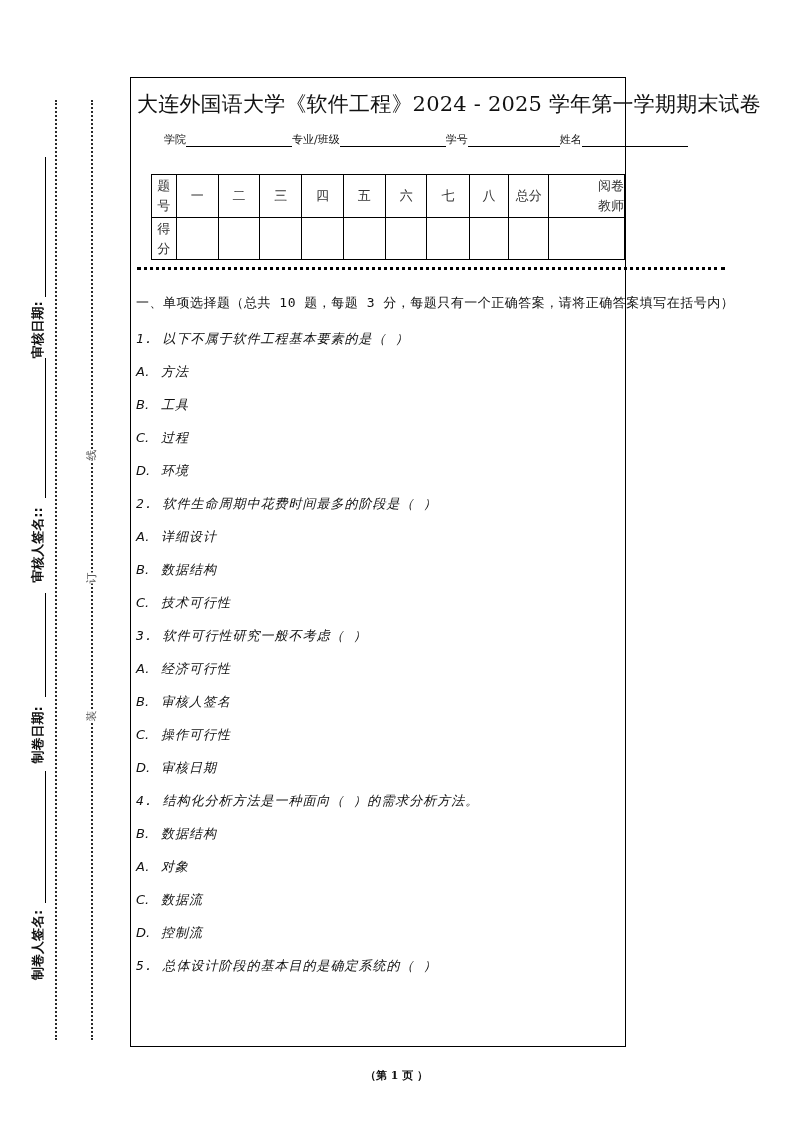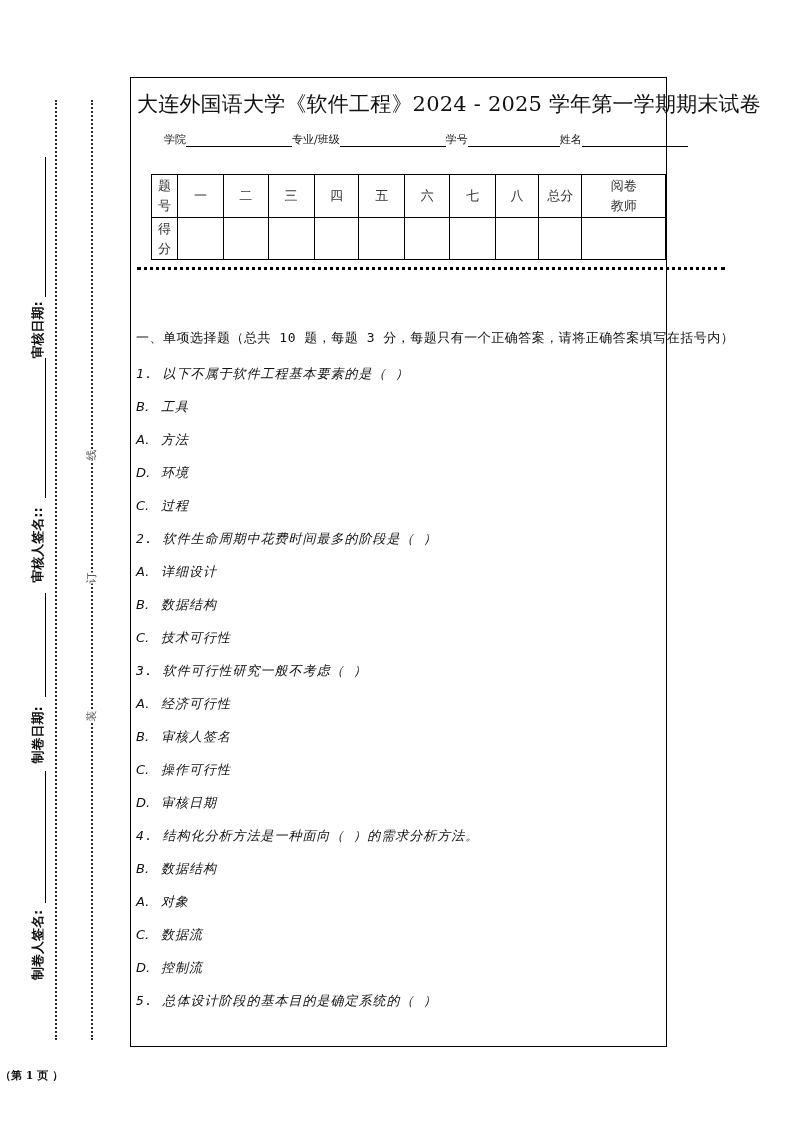--- a/index.html
+++ b/index.html
@@ -9,21 +9,21 @@
   
   .dotline { position:absolute; width:0; border-left:2px dotted #2a2a2a; }
   .margin-label { position:absolute; transform:rotate(-90deg); transform-origin:center center;
                   font-family:"DejaVu Sans", sans-serif; font-weight:bold; font-size:13px;
                   white-space:nowrap; color:#111; }
   .margin-uline { position:absolute; left:45px; width:0; border-left:1px solid #000; }
   .bind-char { position:absolute; left:86px; font-size:11px; color:#555; background:#fff;
                transform:rotate(-90deg); line-height:12px; padding:2px 0; }
 
   
-  .frame { position:absolute; left:130px; top:77px; width:537px; height:970px;
+  .frame { position:absolute; left:130px; top:77px; width:496px; height:970px;
            border:1.5px solid #000; box-sizing:border-box; }
 
   .title { position:absolute; left:6px; top:12px; width:604px; font-size:21px;
            white-space:nowrap; letter-spacing:0.2px; }
 
   .info-row { position:absolute; left:33px; top:54px; font-size:11px; display:flex;
               align-items:flex-end; white-space:nowrap; }
   .info-row .lbl { font-size:11px; }
   .info-row .blank { display:inline-block; border-bottom:1px solid #000; height:12px; }
 
@@ -32,25 +32,25 @@
   table.score td { border:1px solid #000; text-align:center; padding:0; }
   table.score tr.r1 td { height:42px; }
   table.score tr.r2 td { height:41px; }
   .vtext { display:block; line-height:20px; }
 
   .sep-dots { position:absolute; left:6px; top:189px; width:588px; height:0;
               border-top:3px dotted #000; }
 
   .content { position:absolute; left:5px; top:214px; width:600px;
              font-family:"DejaVu Sans Mono", monospace; font-size:13px; }
-  .section-head { line-height:22px; letter-spacing:0.5px;margin-top:35px; }
+  .section-head { line-height:22px; letter-spacing:0.5px; }
   .q-line { height:33px; line-height:33px; white-space:nowrap; letter-spacing:1px;font-style:italic; }
   .q-line .lab { font-family:"DejaVu Sans", sans-serif; display:inline-block; width:25px; letter-spacing:0; }
 
-  .footer { position:absolute; left:0; width:793px; top:1068px; text-align:left;
+  .footer { position:absolute; left:0; width:793px; top:1068px; text-align:center;
             font-size:11px; font-weight:bold; }
 </style>
 </head>
 <body>
 
 <div class="dotline" style="left:55px; top:100px; height:940px;"></div>
 <div class="dotline" style="left:91px; top:100px; height:940px;"></div>
 
 <span class="bind-char" style="top:447px;">线</span>
 <span class="bind-char" style="top:570px;">订</span>
@@ -90,21 +90,21 @@
       </td>
       <td style="width:50px;">一</td>
       <td style="width:49px;">二</td>
       <td style="width:50px;">三</td>
       <td style="width:49px;">四</td>
       <td style="width:50px;">五</td>
       <td style="width:49px;">六</td>
       <td style="width:50px;">七</td>
       <td style="width:47px;">八</td>
       <td style="width:47px;">总分</td>
-      <td style="width:94px;">
+      <td style="width:94px;text-align:right;">
         <span class="vtext">阅卷</span>
         <span class="vtext">教师</span>
       </td>
     </tr>
     <tr class="r2">
       <td>
         <span class="vtext">得</span>
         <span class="vtext">分</span>
       </td>
       <td></td>
@@ -121,24 +121,24 @@
   </tbody>
     </table>
 
   <div class="sep-dots"></div>
 
   <div class="content">
     <div class="section-head">一、单项选择题（总共 10 题，每题 3 分，每题只有一个正确答案，请将正确答案填写在括号内）</div>
     <div style="height:8px;"></div>
 
     <div class="q-line">1.  以下不属于软件工程基本要素的是（   ）</div>
+    <div class="q-line"><span class="lab">A.</span><span>方法</span></div>
     <div class="q-line"><span class="lab">B.</span><span>工具</span></div>
-    <div class="q-line"><span class="lab">A.</span><span>方法</span></div>
+    <div class="q-line"><span class="lab">C.</span><span>过程</span></div>
     <div class="q-line"><span class="lab">D.</span><span>环境</span></div>
-    <div class="q-line"><span class="lab">C.</span><span>过程</span></div>
 
     <div class="q-line">2.  软件生命周期中花费时间最多的阶段是（   ）</div>
     <div class="q-line"><span class="lab">A.</span><span>详细设计</span></div>
     <div class="q-line"><span class="lab">B.</span><span>数据结构</span></div>
     <div class="q-line"><span class="lab">C.</span><span>技术可行性</span></div>
 
     <div class="q-line">3.  软件可行性研究一般不考虑（   ）</div>
     <div class="q-line"><span class="lab">A.</span><span>经济可行性</span></div>
     <div class="q-line"><span class="lab">B.</span><span>审核人签名</span></div>
     <div class="q-line"><span class="lab">C.</span><span>操作可行性</span></div>

